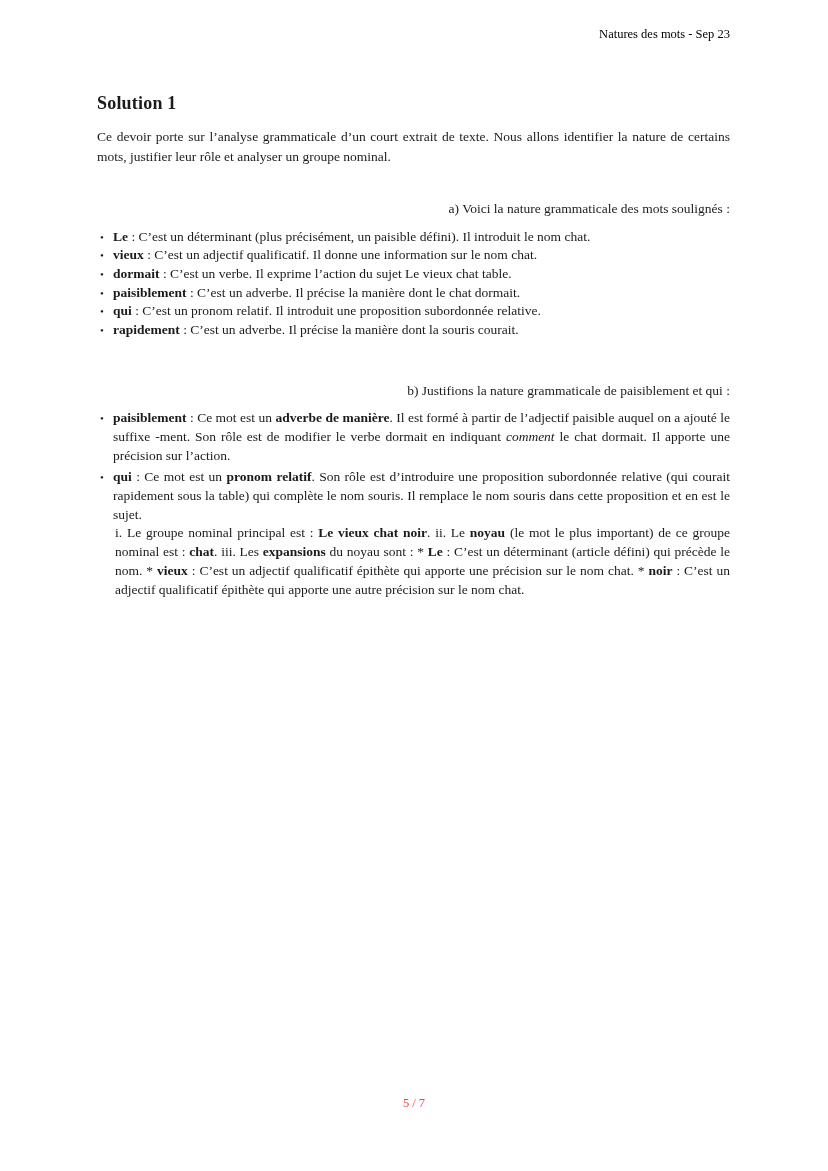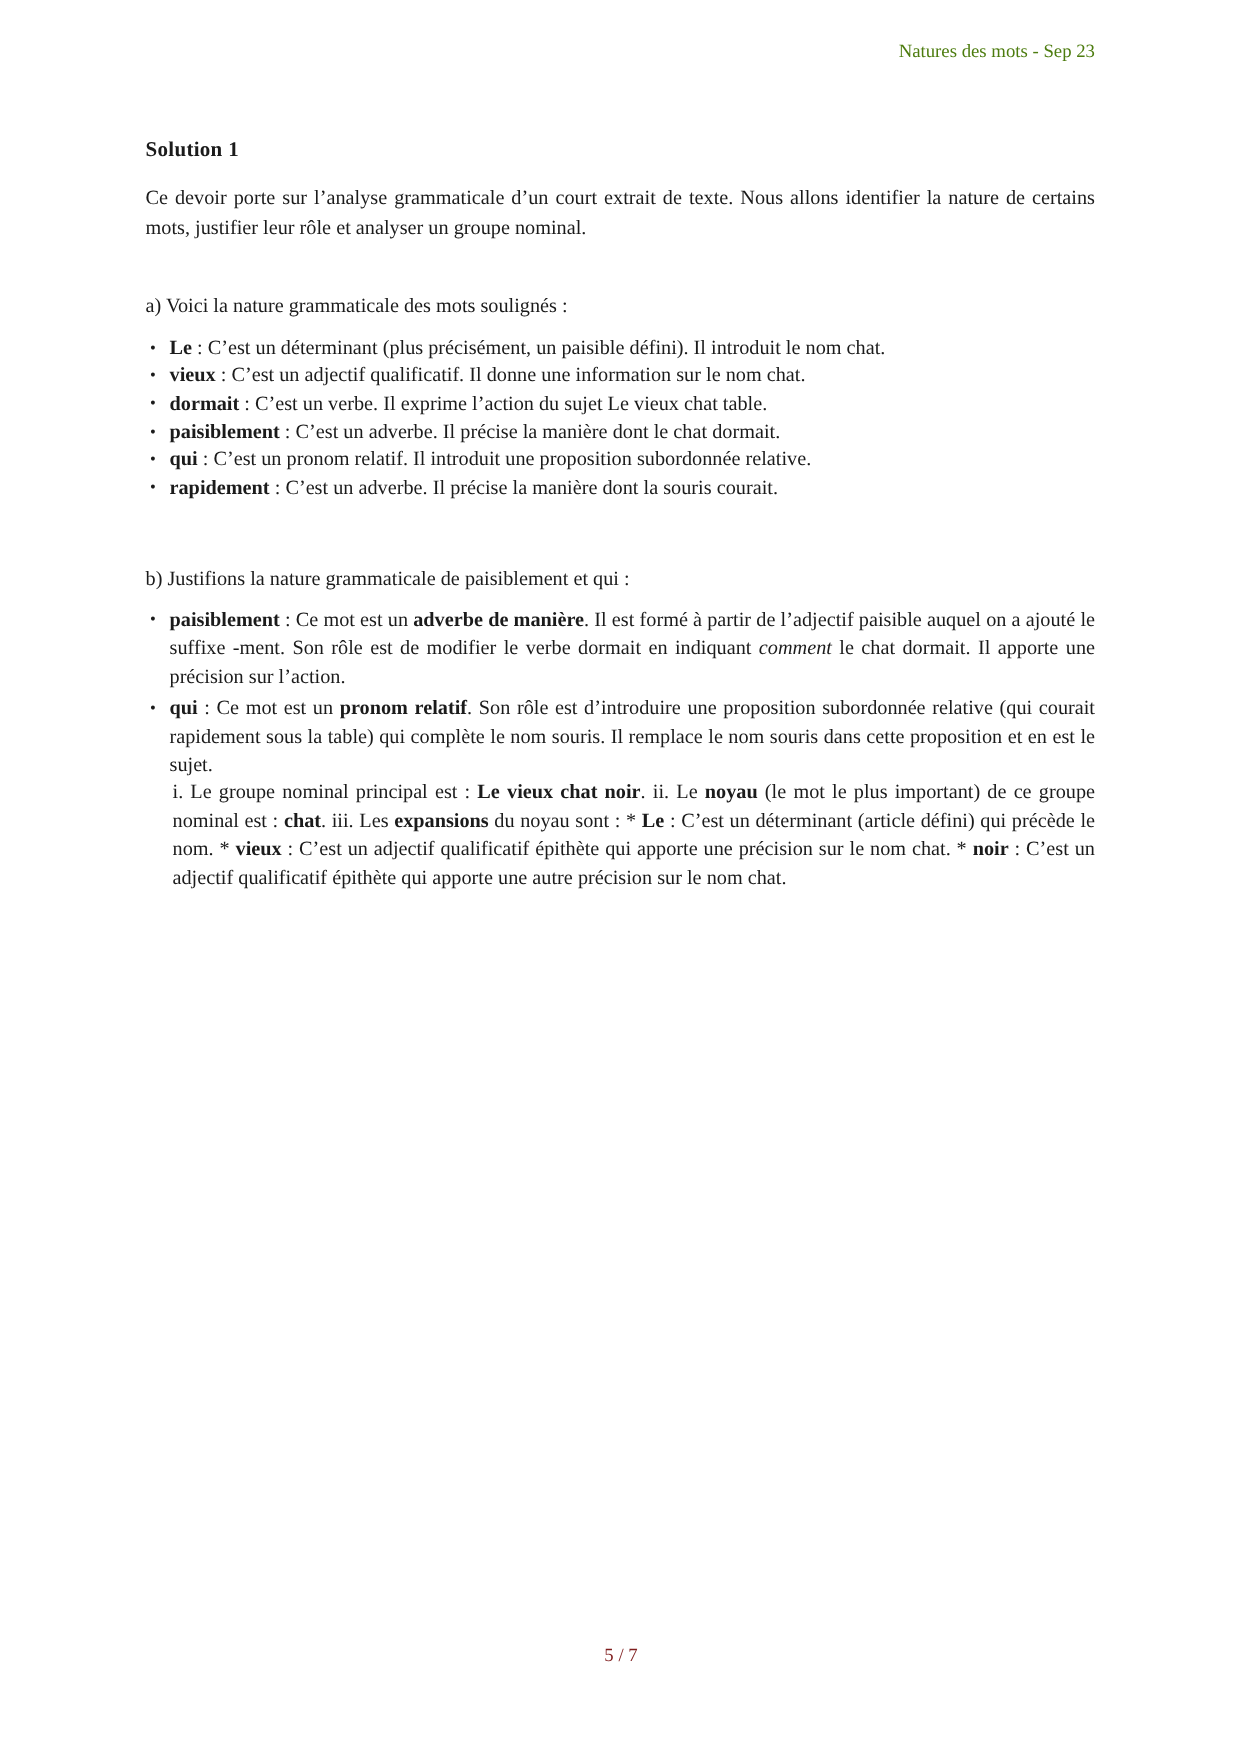--- a/index.html
+++ b/index.html
@@ -17,43 +17,43 @@
     position: absolute;
     inset: 0;
     background: #ffffff;
   }
   .doc-header {
     padding-top: 27px;
     margin: 0 98px 0 97px;
     text-align: right;
     font-size: 12.5px;
     line-height: 15px;
-    color: #4d7c0f;
+    color: #000000;
   }
   .content {
     margin: 0 98px 0 97px;
     font-size: 13.5px;
   }
   .title {
     margin: 51px 0 0 0;
-    font-size: 14px;
+    font-size: 18px;
     font-weight: bold;
     letter-spacing: 0.2px;
   }
   .para {
     margin: 0;
     line-height: 19.5px;
   }
   .intro {
     margin-top: 13px;
     text-align: justify;
   }
   .section-heading {
     margin-top: 33px;
-    text-align: left;
+    text-align: right;
   }
   .gap-b { margin-top: 41px; }
   .gap-c { margin-top: 34px; }
   ul.bullet-list {
     list-style: none;
     margin: 9px 0 0 0;
     padding: 0;
   }
   ul.bullet-list li {
     position: relative;
@@ -76,21 +76,21 @@
     text-align: justify;
   }
   .doc-footer {
     position: absolute;
     left: 0;
     right: 0;
     top: 1096px;
     text-align: center;
     font-size: 12.5px;
     line-height: 15px;
-    color: #7f1d1d;
+    color: #ef4444;
   }
   b, .seg-b { font-weight: bold; }
   .seg-i { font-style: italic; }
 </style>
 </head>
 <body>
 
 <div class="page">
 
   <div class="doc-header">

